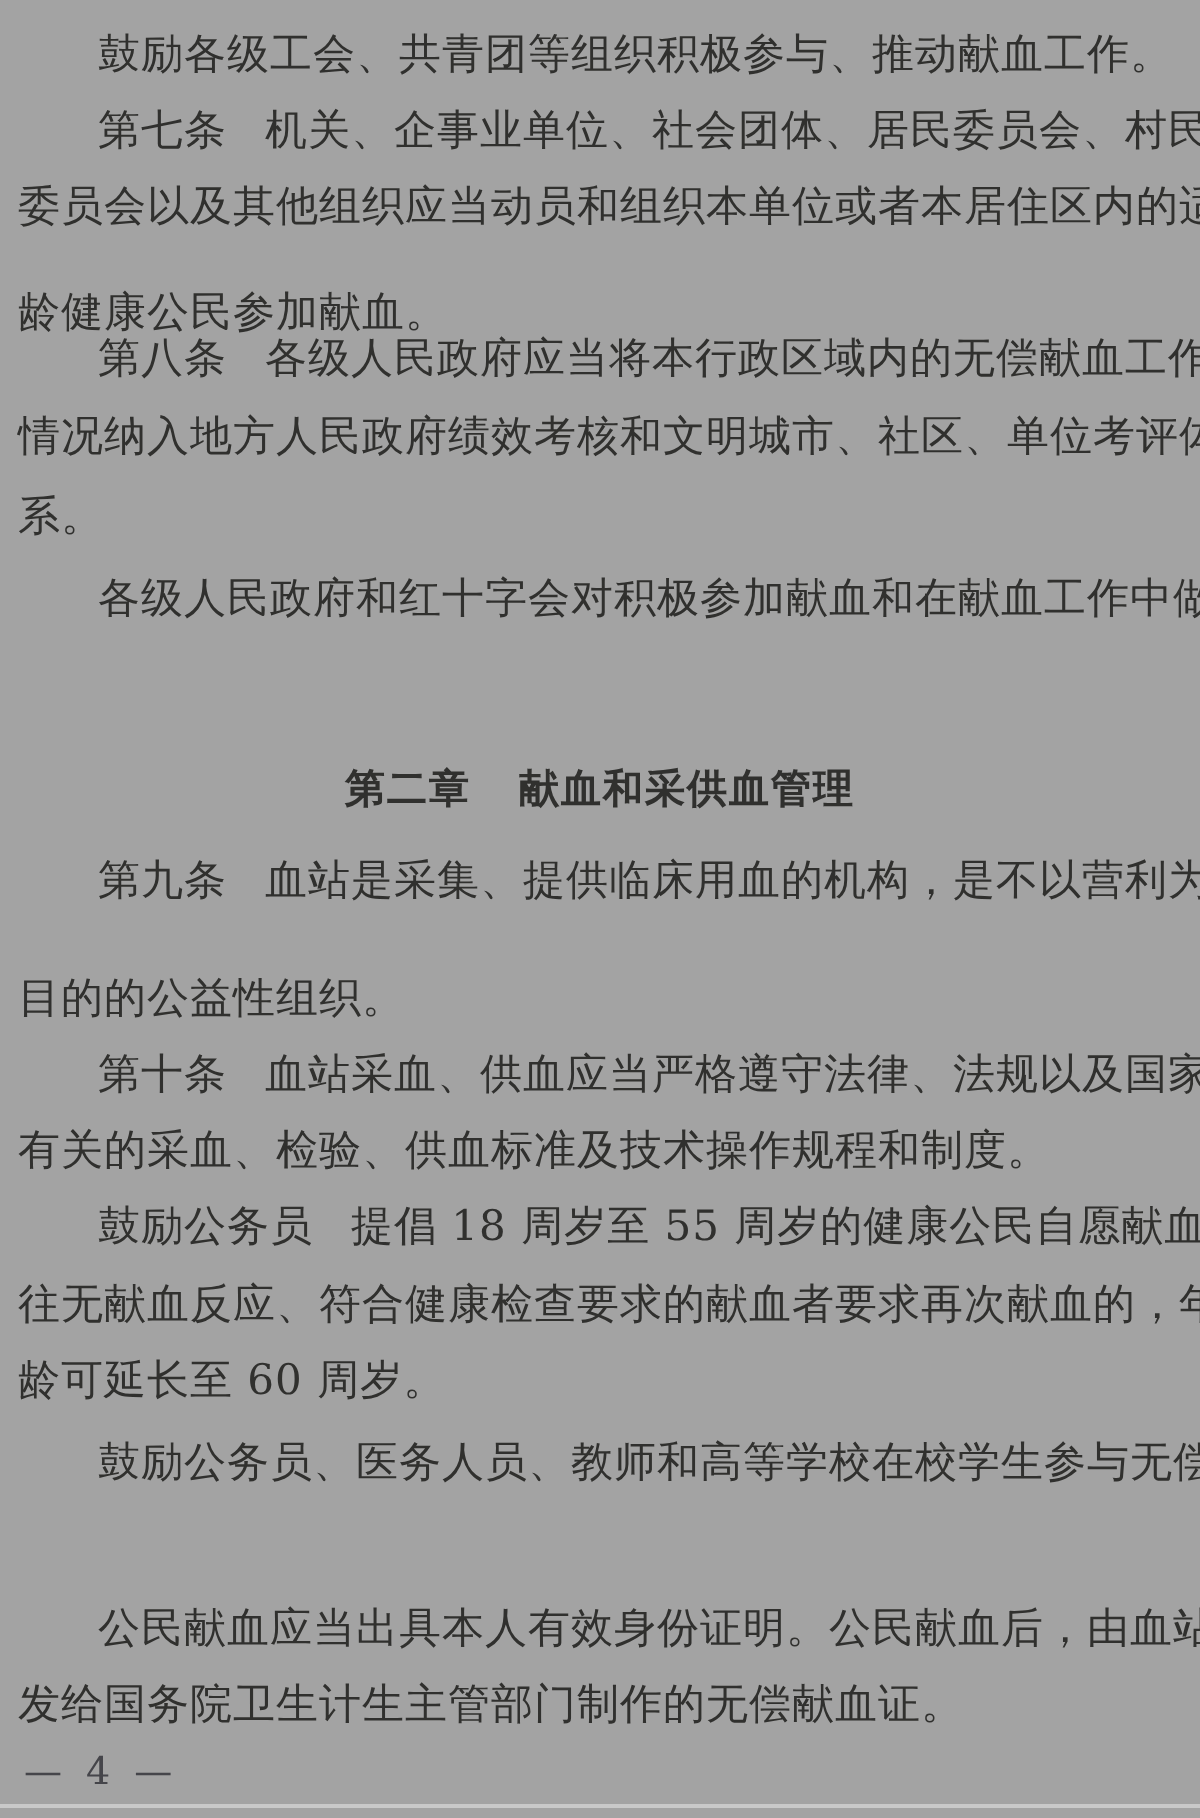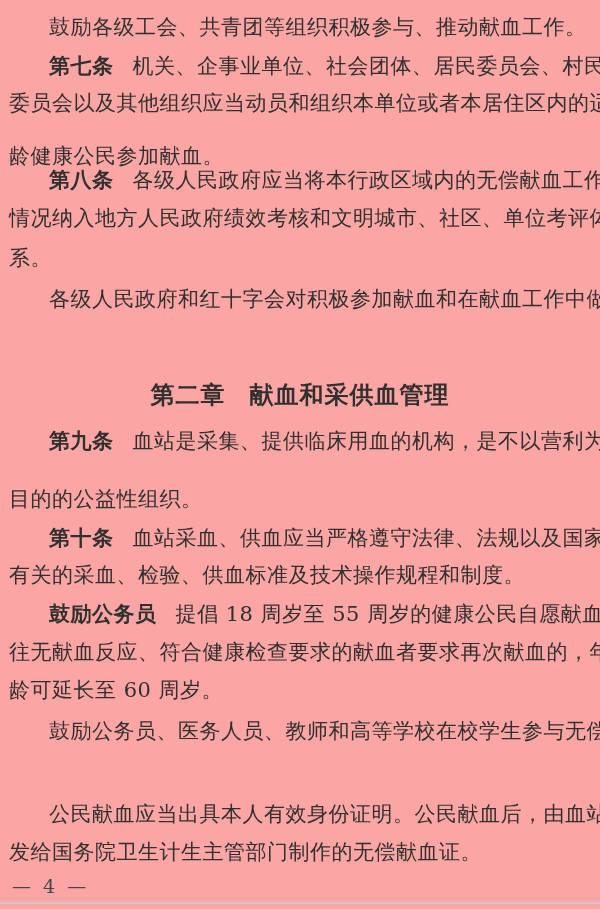--- a/index.html
+++ b/index.html
@@ -1,48 +1,48 @@
 <!DOCTYPE html>
 <html><head>
 <meta charset="utf-8">
 <style>
   html, body { margin: 0; padding: 0; }
   .page {
     position: relative;
     width: 600px;
     height: 909px;
-    background: #fca5a5;
+    background: #a3a3a3;
     color: #30302e;
     font-family: "DejaVu Serif", "Liberation Serif", serif;
     overflow: hidden;
   }
   .line {
     position: absolute;
     left: 9px;
     width: 584px;
     font-size: 21px;
     line-height: 25px;
     letter-spacing: 0.5px;
     white-space: nowrap;
   }
   .fill {
     text-align: justify;
     text-align-last: justify;
   }
   .indent { text-indent: 40px; }
   .label {
-    font-weight: 700;
+    font-weight: 400;
     margin-right: 19px;
   }
   .heading {
     left: 0;
     width: 600px;
     text-align-last: center;
     font-weight: 700;
-    font-size: 24px;
+    font-size: 20px;
     letter-spacing: 1px;
   }
   .h-label { margin-right: 24px; }
   .pagenum {
     position: absolute;
     left: 12px;
     top: 875px;
     font-size: 19px;
     letter-spacing: 3px;
     color: #45454a;

